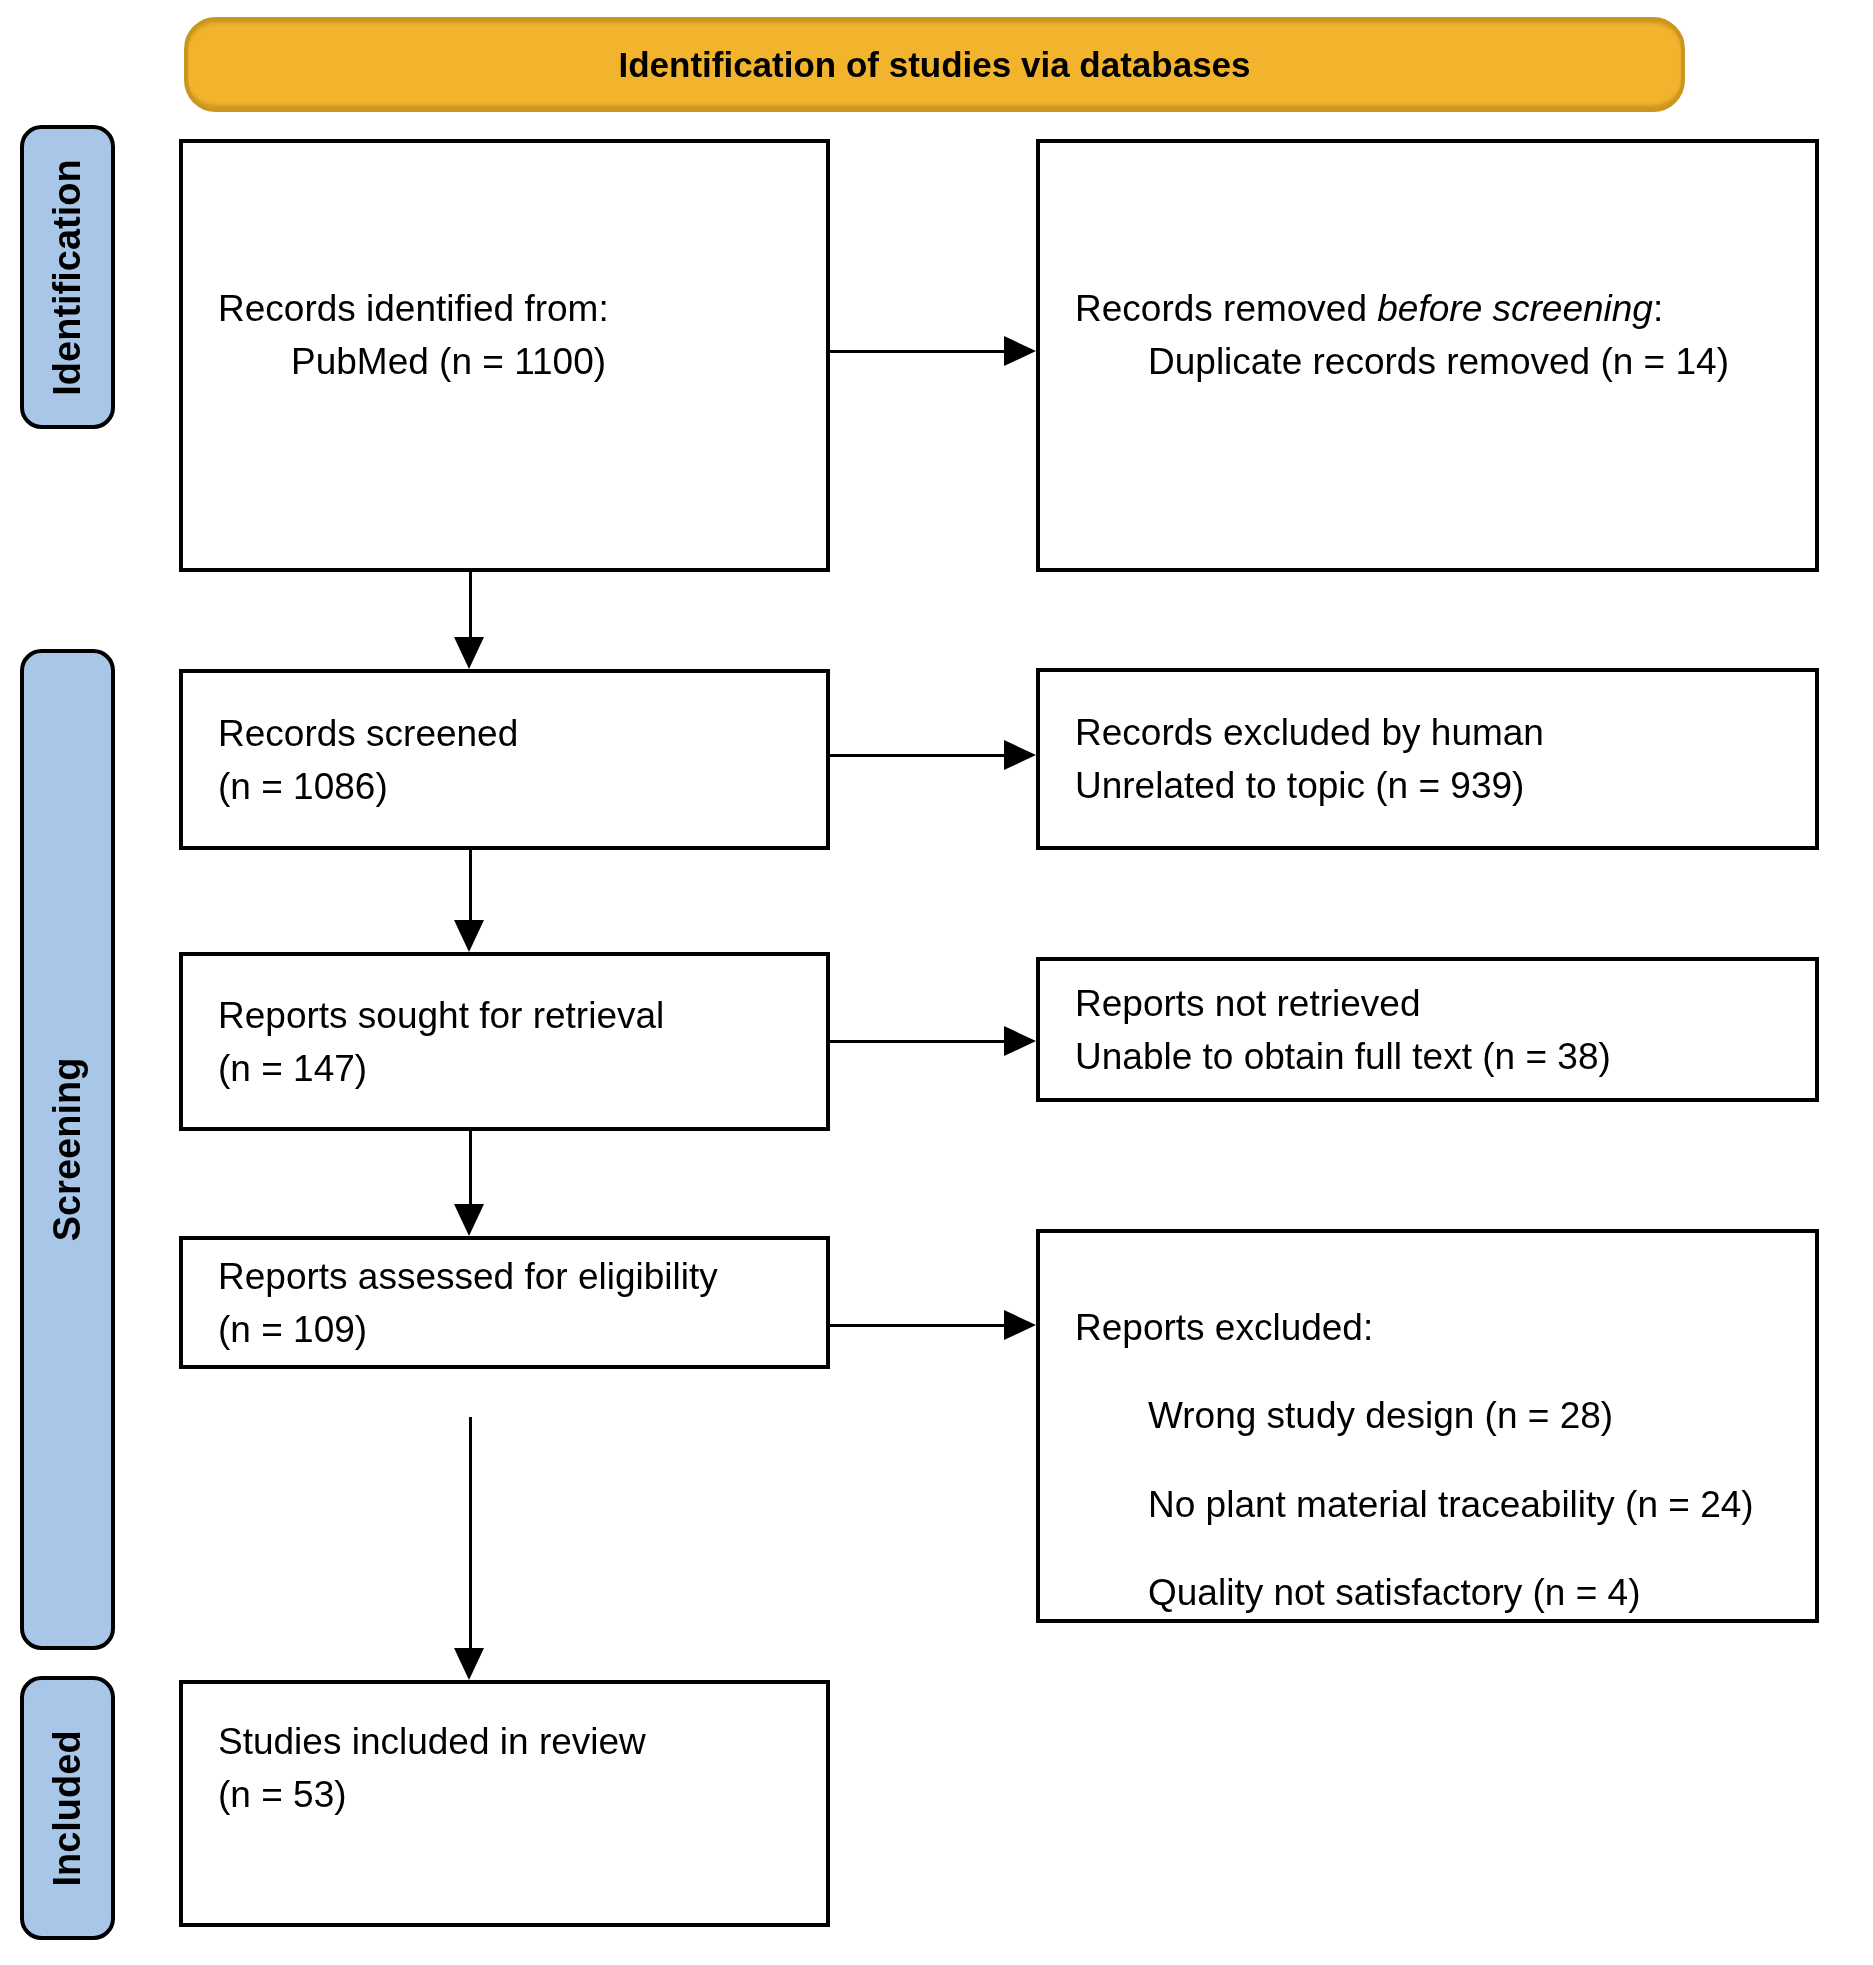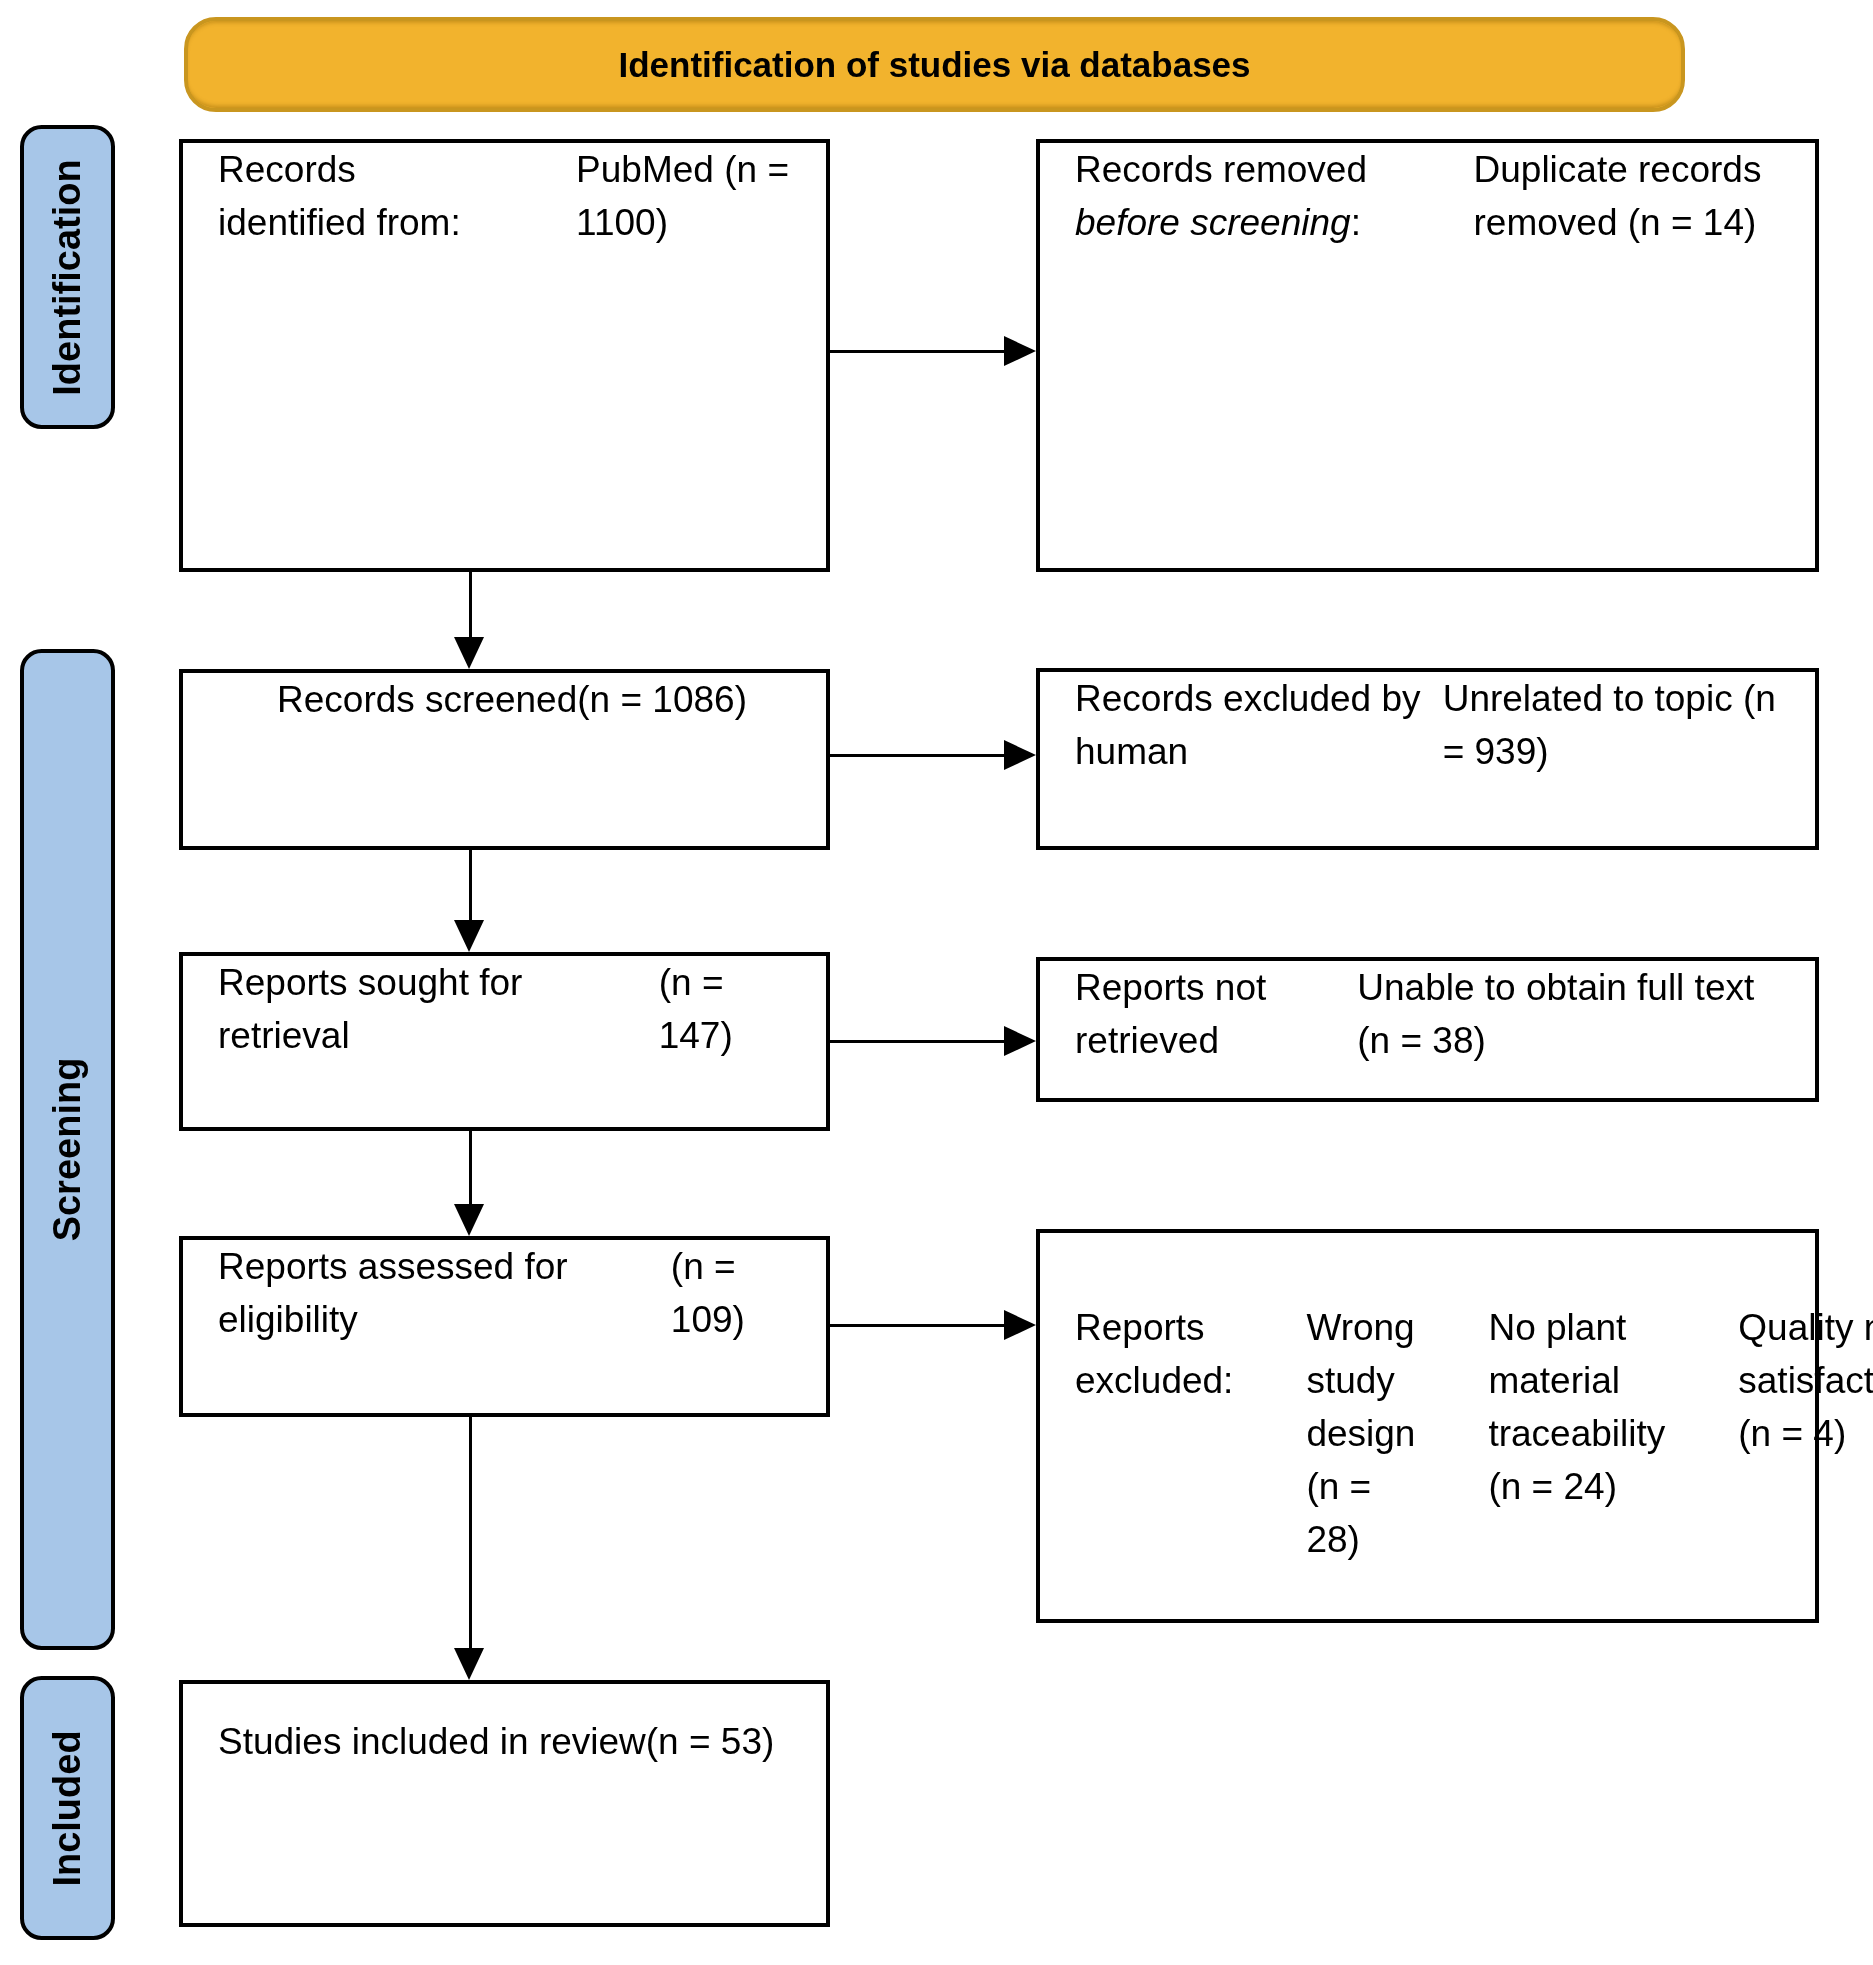--- a/index.html
+++ b/index.html
@@ -37,33 +37,33 @@
   }
   .stage.identification{top:125px;height:304px;}
   .stage.screening{top:649px;height:1001px;}
   .stage.included{top:1676px;height:264px;}
   
   .fbox{
     position:absolute;
     background:#fff;
     border:4px solid #000;
     box-sizing:border-box;
-    display:flex;flex-direction:row;justify-content:center;
+    display:flex;flex-direction:column;justify-content:center;
     font-size:37px;line-height:53px;
     padding-left:35px;padding-right:20px;
   }
   .col-l{left:179px;width:651px;}
   .col-r{left:1036px;width:783px;}
   .b-identified{top:139px;height:433px;padding-bottom:41px;}
   .b-removed{top:139px;height:433px;padding-bottom:41px;}
   .b-screened{top:669px;height:181px;}
   .b-excluded-human{top:668px;height:182px;}
   .b-sought{top:952px;height:179px;}
   .b-not-retrieved{top:957px;height:145px;}
-  .b-assessed{top:1236px;height:181px;}
+  .b-assessed{top:1236px;height:133px;}
   .b-reports-excluded{top:1229px;height:394px;justify-content:space-between;padding-top:68px;}
   .b-included{top:1680px;height:247px;justify-content:flex-start;padding-top:31px;}
   .indent{padding-left:73px;}
   .it{font-style:italic;}
   
   .hline{position:absolute;height:3.4px;background:#000;}
   .vline{position:absolute;width:3.4px;background:#000;}
   .head-right{
     position:absolute;width:0;height:0;
     border-top:15.6px solid transparent;

